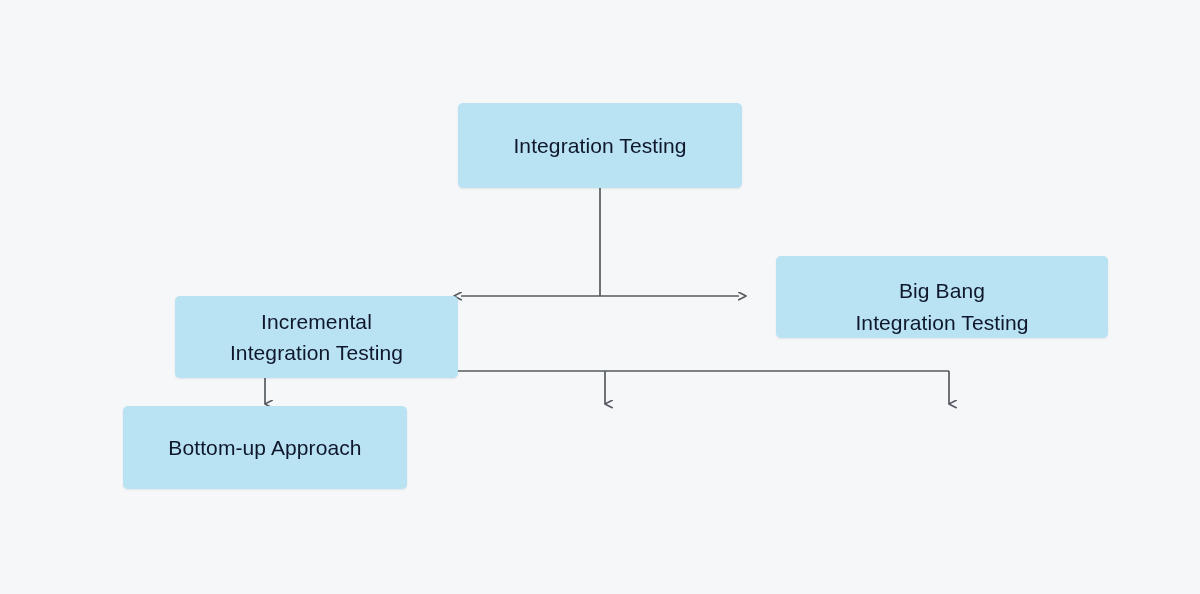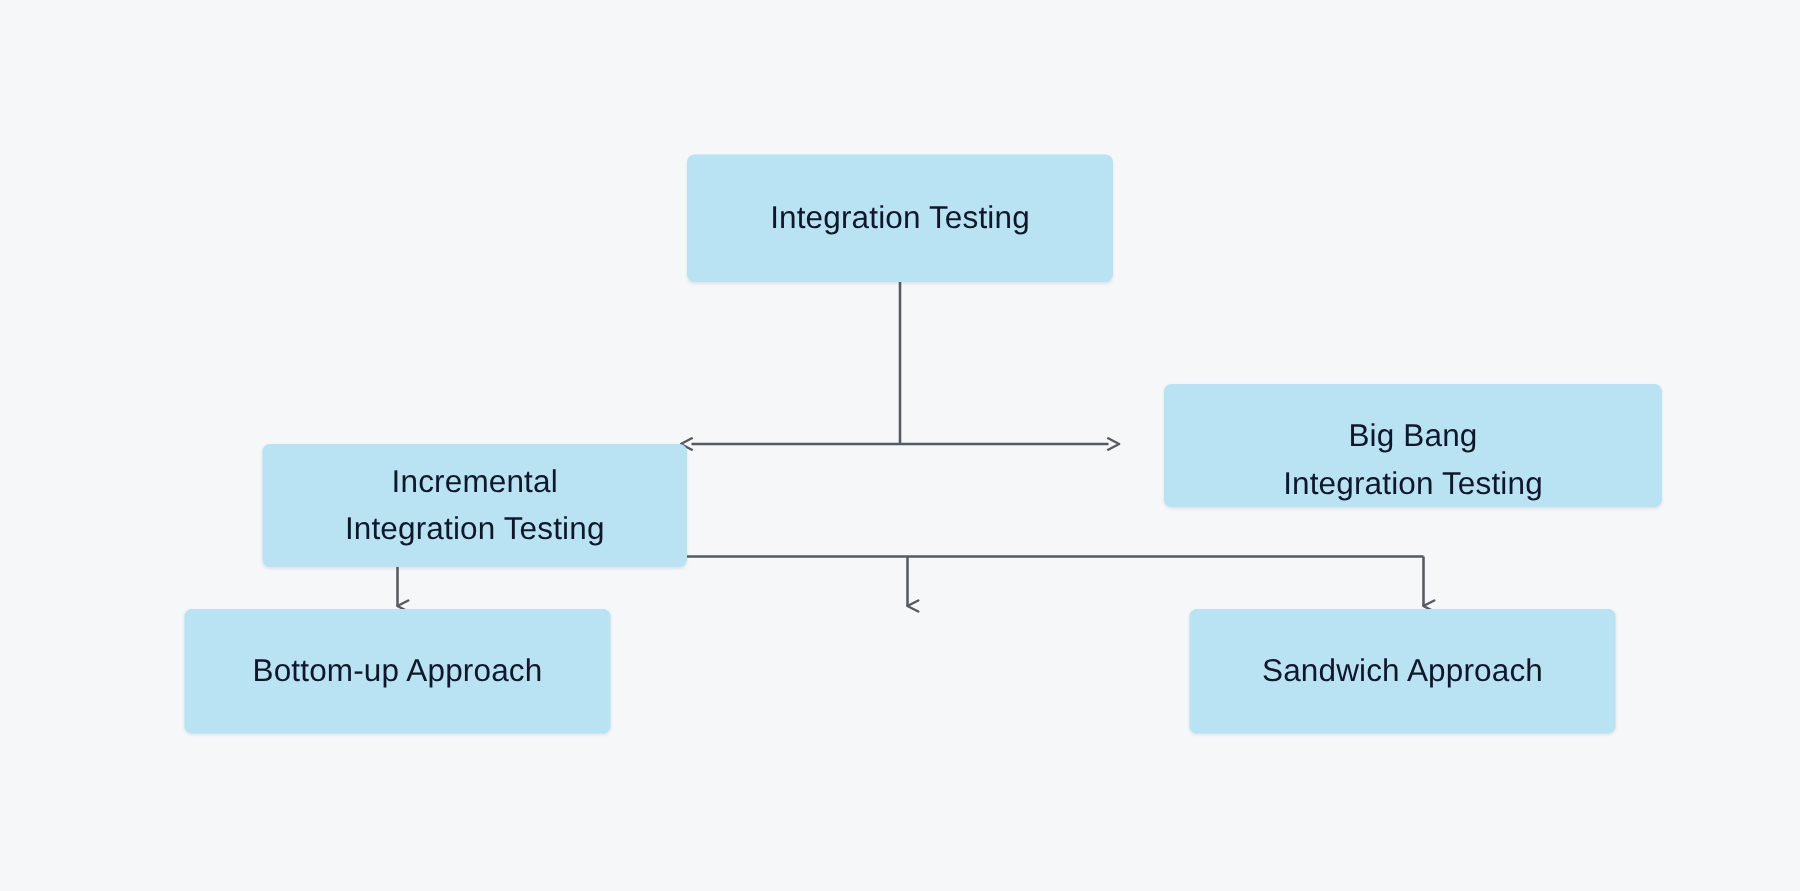--- a/index.html
+++ b/index.html
@@ -137,17 +137,14 @@
   <div class="node" id="node-bigbang">
     <span class="node-label">Big Bang
 Integration Testing</span>
   </div>
 
   <div class="node" id="node-bottomup">
     <span class="node-label">Bottom-up Approach</span>
   </div>
 
 
-  <div class="node" id="node-sandwich">
-    <span class="node-label">Sandwich Approach</span>
-  </div>
 
 </div>
 
 </body></html>

